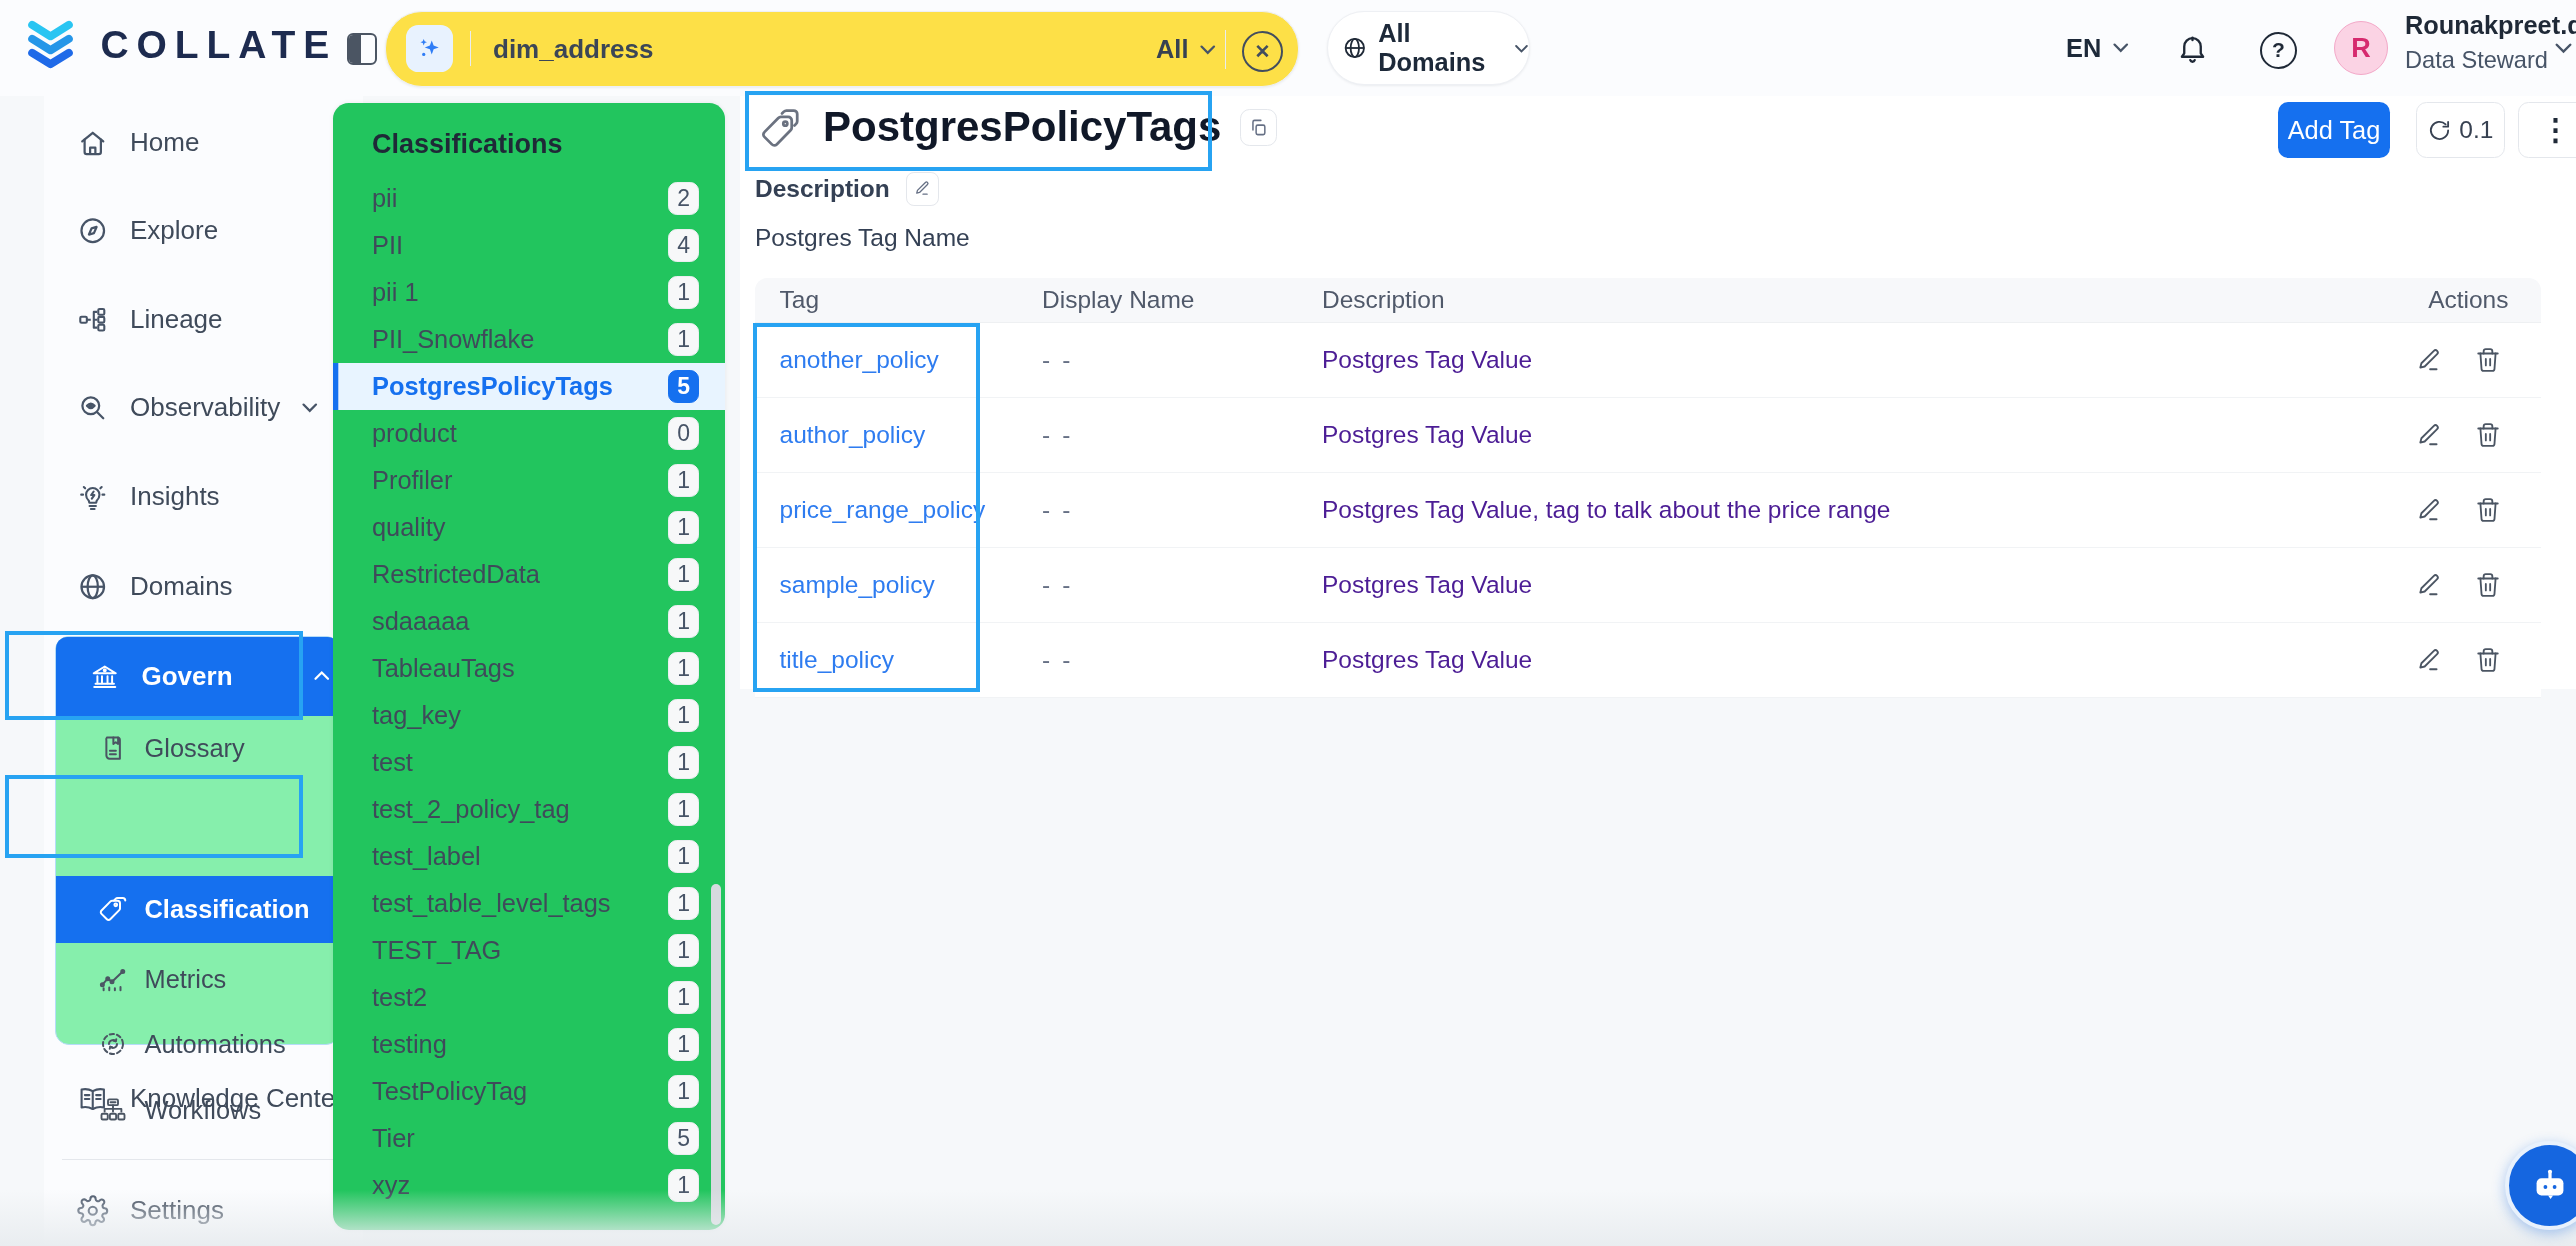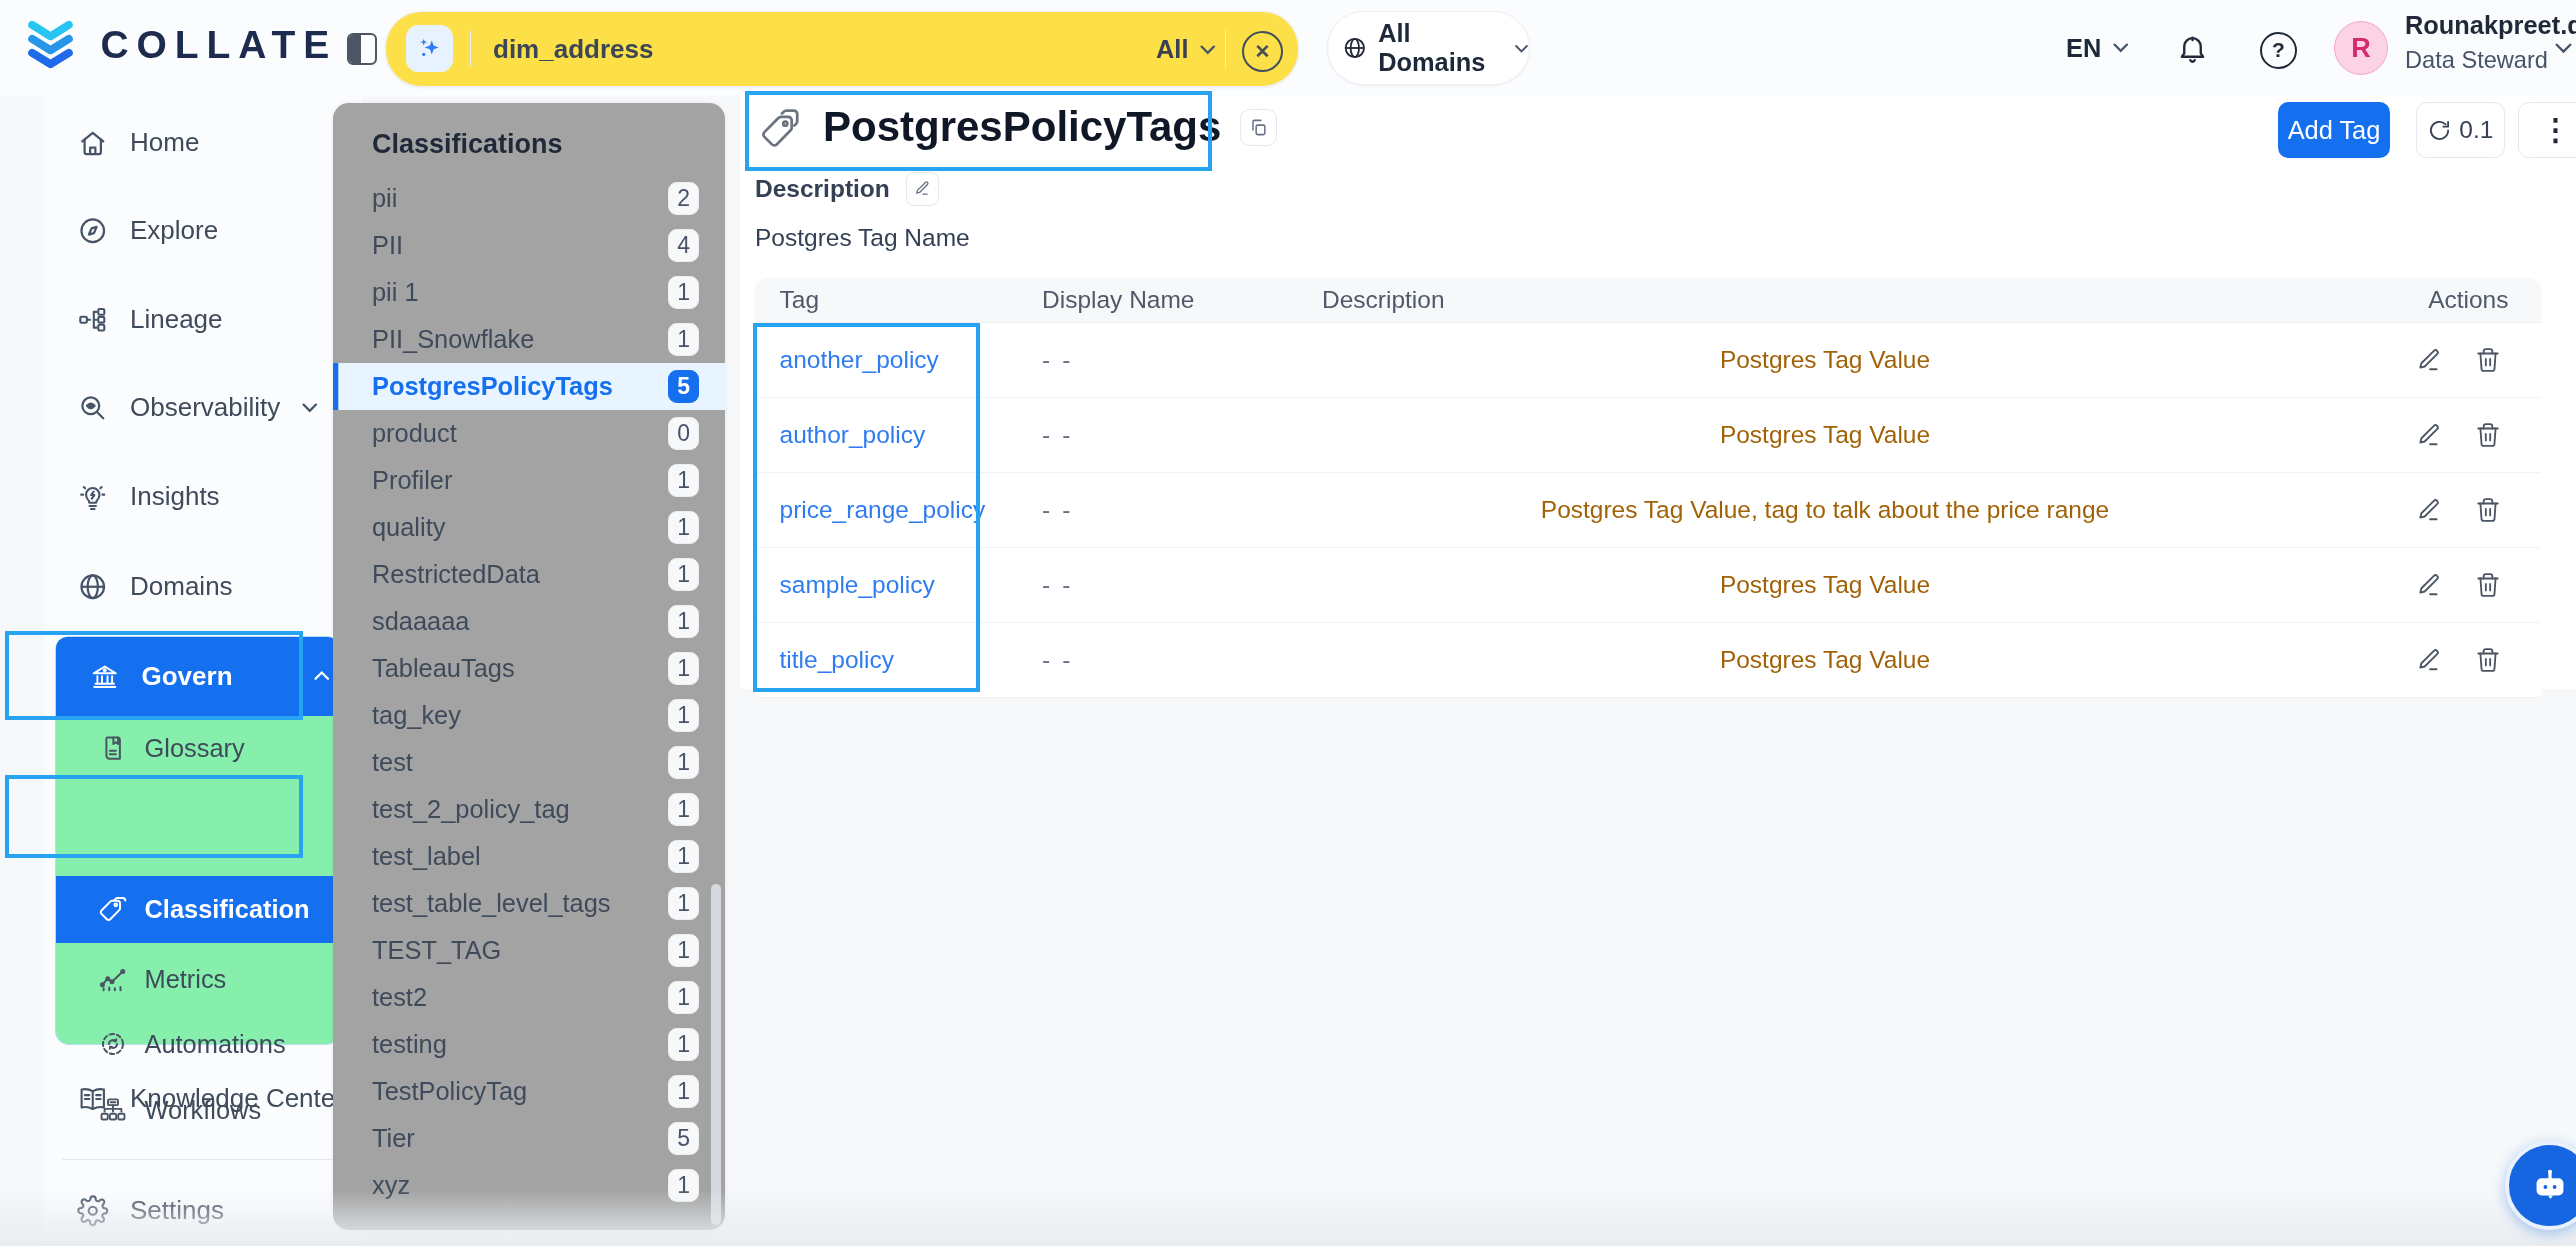--- a/index.html
+++ b/index.html
@@ -51,21 +51,21 @@
   .sub-item{position:absolute;left:0;width:100%;height:61px;cursor:pointer;}
   .sub-ic{position:absolute;left:42px;top:15px;width:30px;height:30px;color:#4b5563;}
   .sub-label{position:absolute;left:89px;top:0;height:61px;display:flex;align-items:center;font-size:25.4px;color:#3f4a5a;}
   .sub-item.activeblue{background:#1570ef;height:67px;}
   .sub-item.activeblue .sub-ic{color:#fff;top:17.5px;}
   .sub-item.activeblue .sub-label{color:#fff;font-weight:600;height:67px;}
   .side-divider{position:absolute;left:17.5px;top:1063px;width:273px;height:0.9px;background:#e4e7ec;}
   .side-scroll{position:absolute;left:291px;top:14px;width:12.3px;height:1063px;background:#c7d6e1;border-radius:7px;}
 
   
-  .cls-card{position:absolute;left:333px;top:103px;width:392px;height:1127px;background:#a3a3a3;border-radius:15.8px;
+  .cls-card{position:absolute;left:333px;top:103px;width:392px;height:1127px;background:#22c55e;border-radius:15.8px;
             box-shadow:0 0.9px 5.3px rgba(16,24,40,.07);overflow:hidden;}
   .cls-head{height:72px;padding:26px 0 0 39px;box-sizing:border-box;font-size:27px;font-weight:700;color:#1f2937;}
   .cls-row{height:47px;display:flex;align-items:center;padding:0 26px 0 39px;cursor:pointer;}
   .cls-label{font-size:25.4px;color:#3f4a5a;white-space:nowrap;}
   .cls-badge{margin-left:auto;min-width:23px;height:33px;padding:0 7.9px;border-radius:8.8px;background:#f7f8f9;border:0.9px solid #eceef1;
              display:flex;align-items:center;justify-content:center;font-size:23px;color:#475467;box-sizing:border-box;}
   .cls-row.active{background:#e8f4ff;box-shadow:inset 5.3px 0 0 #1570ef;}
   .cls-row.active .cls-label{color:#1570ef;font-weight:700;}
   .cls-row.active .cls-badge{background:#1570ef;border-color:#1570ef;color:#fff;font-weight:600;}
   .cls-scroll{position:absolute;left:711px;top:884px;width:9.6px;height:341px;background:#d6dade;border-radius:5.3px;}
@@ -92,21 +92,21 @@
   .t-head{display:grid;grid-template-columns:264px 280px 1029px 212px;height:44px;align-items:center;background:#f7f8fa;
           border-radius:12.3px 12.3px 0 0;border-bottom:0.9px solid #eef0f2;font-size:24.5px;color:#50596a;}
   .t-head .c1{padding-left:24.5px;}
   .t-head .c2,.t-head .c3{padding-left:23px;}
   .t-head .c4{text-align:right;padding-right:31.5px;}
   .t-row{display:grid;grid-template-columns:264px 280px 1029px 212px;height:74px;align-items:center;background:#fff;border-bottom:0.9px solid #f1f3f5;font-size:24.5px;}
   .t-row .c1{padding-left:24.5px;}
   .t-row .c2,.t-row .c3{padding-left:23px;}
   .tag-link{color:#2e7cf0;cursor:pointer;}
   .dash{color:#667085;letter-spacing:2.6px;}
-  .desc-cell{color:#a16207;text-align:center;}
+  .desc-cell{color:#4c1d95;}
   .act-cell{display:flex;justify-content:flex-end;gap:33px;padding-right:39px;color:#4b5563;}
   .act-btn{cursor:pointer;color:#4b5563;background:none;border:none;padding:0;}
 
   
   .annot{position:absolute;border:4.4px solid #27a3f2;pointer-events:none;z-index:50;}
   .robot-fab{position:absolute;left:2505px;top:1141px;width:81px;height:81px;border-radius:50%;background:#1566e0;
              border:4.4px solid #e8f1fc;box-sizing:content-box;display:flex;align-items:center;justify-content:center;cursor:pointer;z-index:40;
              box-shadow:0 3.5px 12.3px rgba(21,102,224,.35);}
   .bottom-fade{position:absolute;left:0;bottom:0;width:100%;height:56px;background:linear-gradient(to top,#e9edf0,rgba(233,237,240,0));pointer-events:none;}
 </style>

